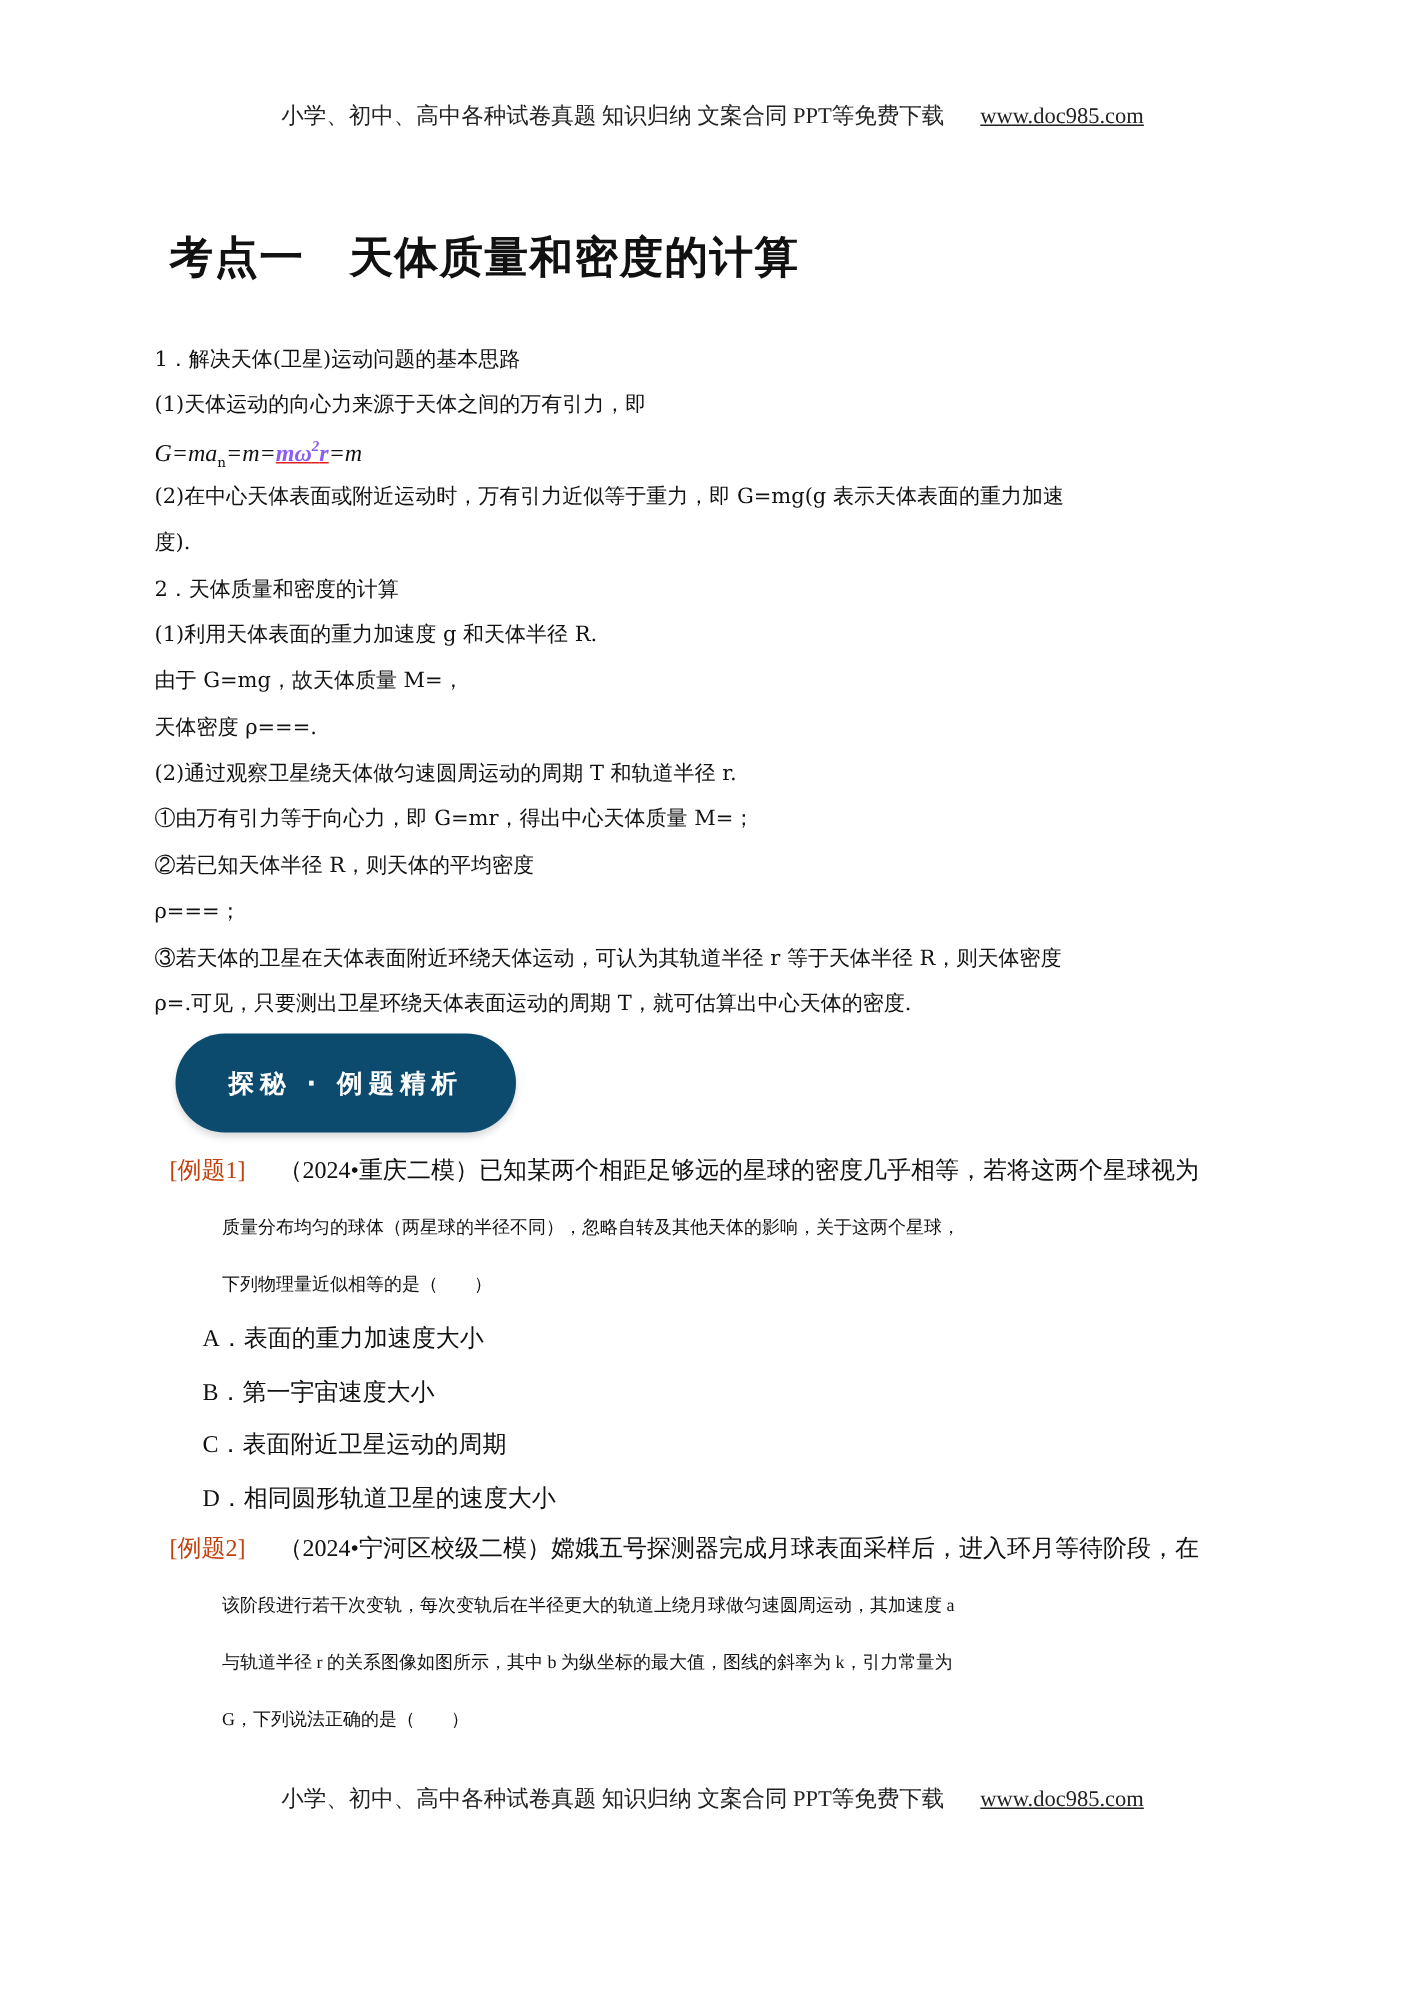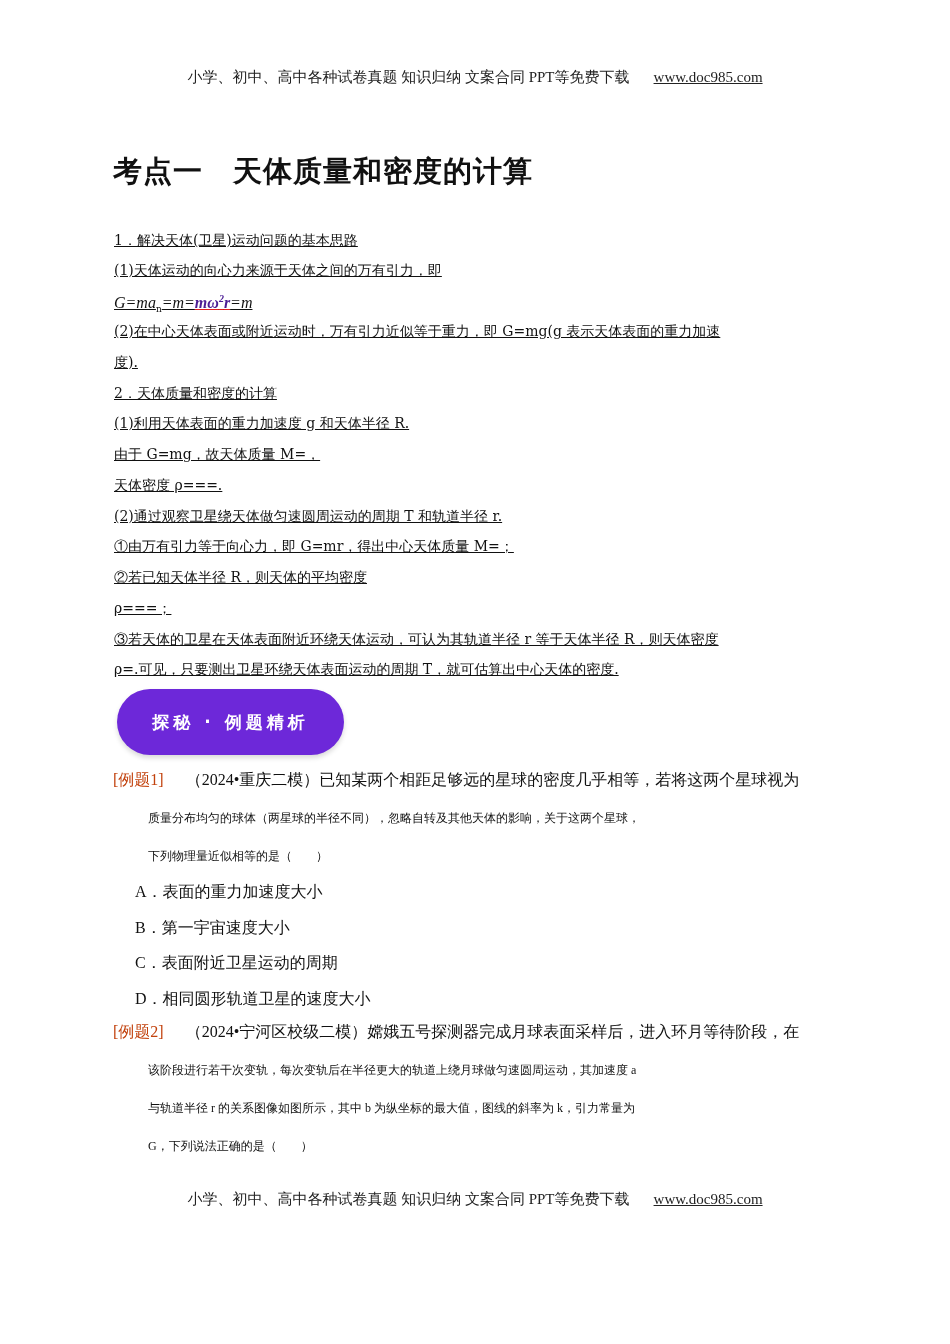--- a/index.html
+++ b/index.html
@@ -3,25 +3,25 @@
 <meta charset="utf-8">
 <style>
   html, body { margin: 0; padding: 0; background: #ffffff; }
   body { width: 950px; height: 1344px; position: relative; overflow: hidden; font-family: "DejaVu Serif", "Liberation Serif", serif; color: #111; }
   .header, .footer { position: absolute; left: 0; width: 950px; text-align: center; font-family: "Liberation Serif", "DejaVu Serif", serif; font-size: 15px; color: #222; }
   .header { top: 68px; }
   .footer { top: 1190px; }
   .header .url, .footer .url { margin-left: 24px; text-decoration: underline; }
   .title { position: absolute; left: 113px; top: 152px; font-family: "DejaVu Sans", "Liberation Sans", sans-serif; font-weight: bold; font-size: 29px; letter-spacing: 1px; color: #111; }
   .title .gap { display: inline-block; width: 30px; }
-  .para { position: absolute; left: 114px; font-size: 14px; line-height: 18px; white-space: nowrap; color: #111; text-decoration: underline; }
+  .para { position: absolute; left: 103px; font-size: 14px; line-height: 18px; white-space: nowrap; color: #111; }
   .para i { font-family: "Liberation Serif", "DejaVu Serif", serif; font-style: italic; font-size: 16px; }
-  .red-formula { color: #4c1d95; font-weight: bold; font-style: italic; text-decoration: underline; text-decoration-color: #e02020; font-family: "Liberation Serif", serif; font-size: 16px; }
+  .red-formula { color: #8b5cf6; font-weight: bold; font-style: italic; text-decoration: underline; text-decoration-color: #e02020; font-family: "Liberation Serif", serif; font-size: 16px; }
   .red-formula sup { font-size: 10px; }
-  .badge { position: absolute; left: 117px; top: 689px; width: 227px; height: 66px; border-radius: 33px; background: #6d28d9; box-shadow: 0 3px 5px rgba(0,0,0,0.15); display: flex; align-items: center; justify-content: center; }
+  .badge { position: absolute; left: 117px; top: 689px; width: 227px; height: 66px; border-radius: 33px; background: #0c4a6e; box-shadow: 0 3px 5px rgba(0,0,0,0.15); display: flex; align-items: center; justify-content: center; }
   .badge span { color: #fff; font-family: "DejaVu Sans", sans-serif; font-weight: bold; font-size: 17px; letter-spacing: 4px; }
   .q { position: absolute; left: 113px; font-family: "Liberation Serif", "DejaVu Serif", serif; font-size: 16px; color: #111; }
   .q .tag { color: #c2410c; font-weight: normal; margin-right: 22px; }
   .qline { position: absolute; font-family: "Liberation Serif", "DejaVu Serif", serif; font-size: 12px; color: #111; white-space: nowrap; }
   .opt { position: absolute; left: 135px; font-family: "Liberation Serif", "DejaVu Serif", serif; font-size: 16px; color: #111; }
 </style>
 </head>
 <body>
 
 <div class="header">

